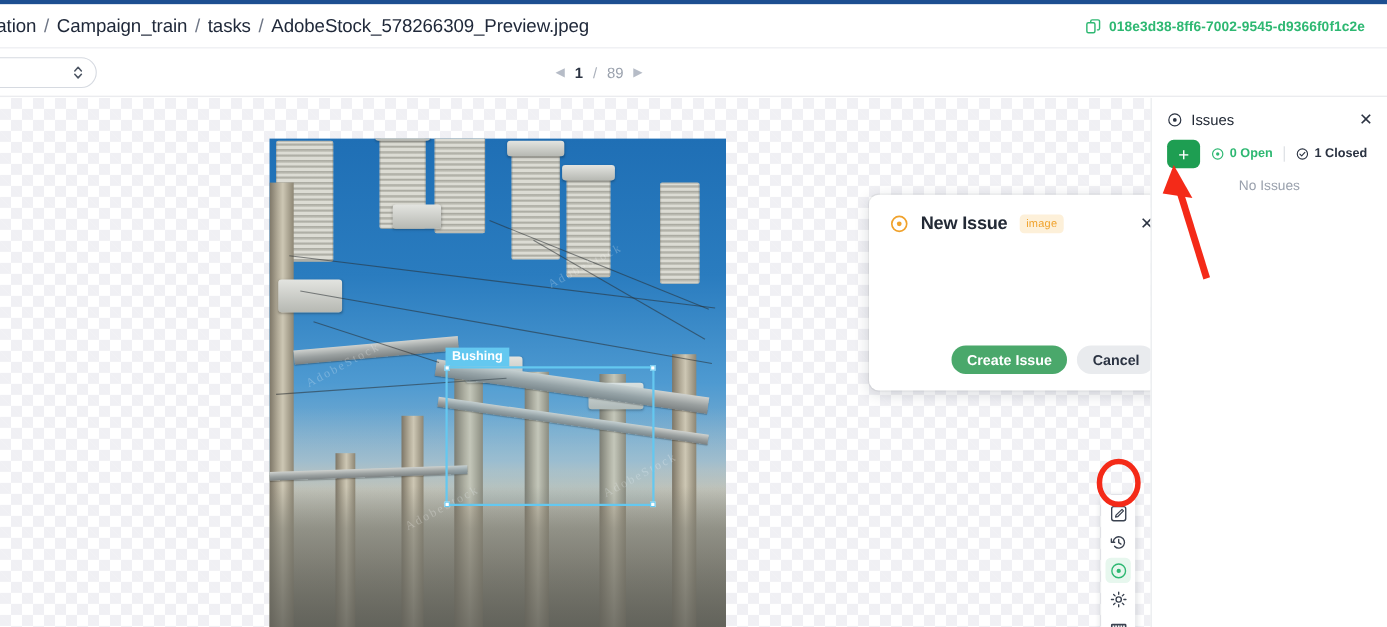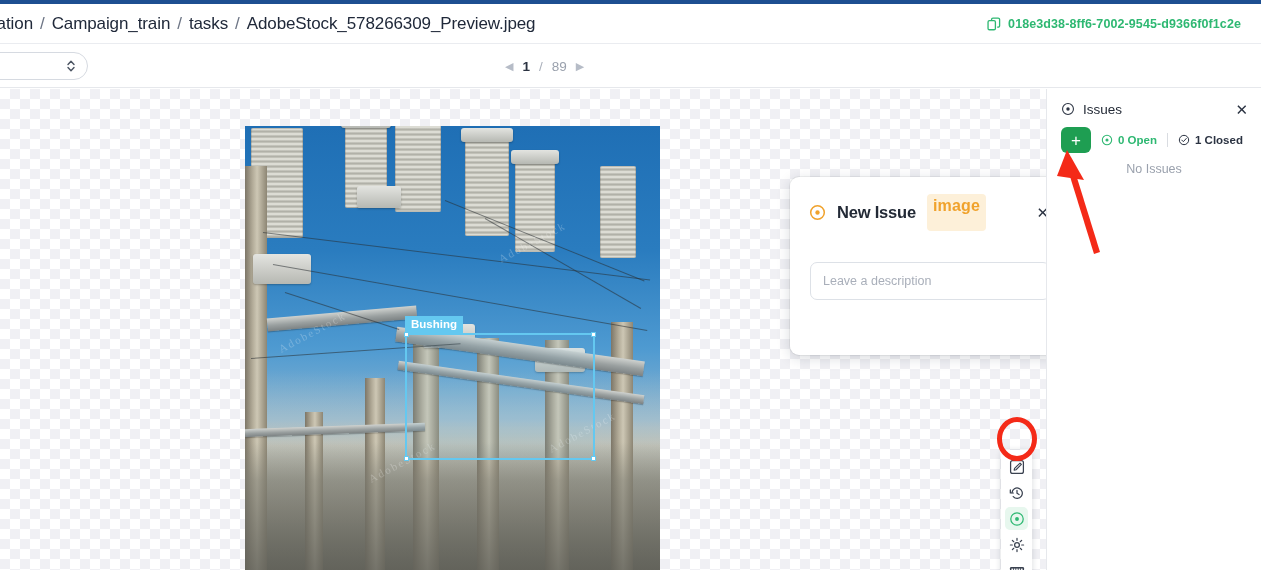--- a/index.html
+++ b/index.html
@@ -193,22 +193,22 @@
     box-shadow: 0 3px 14px rgba(20,30,50,.16), 0 0 0 1px rgba(0,0,0,.05);
     margin-left: 38px;
   }
   .modal-head {
     position: absolute; top: 17px; left: 19px; right: 16px;
     display: flex; align-items: center; gap: 11px;
   }
   .issue-dot { width: 17px; height: 17px; flex: 0 0 17px; }
   .modal-title { font-size: 16.5px; font-weight: bold; color: #232a36; letter-spacing: -0.2px; }
   .badge-image {
-    background: #fdf0d9; color: #f0a22c; font-size: 16px; font-weight: bold;
-    border-radius: 4px; padding: 3px 6px 16px; letter-spacing: .2px;
+    background: #fdf0d9; color: #f0a22c; font-size: 10px; font-weight: normal;
+    border-radius: 4px; padding: 3px 6px 3px; letter-spacing: .2px;
   }
   .modal-close {
     margin-left: auto; color: #2b3342; font-size: 15px; line-height: 1;
     cursor: pointer; padding: 2px 3px;
   }
   .desc-box {
     position: absolute; left: 20px; top: 85px; width: 240px; height: 38px;
     border: 1px solid #dde1e7; border-radius: 7px;
     display: flex; align-items: center; padding: 0 12px;
     font-size: 12.5px; color: #a9afba; cursor: text;
@@ -385,22 +385,23 @@
     <div class="modal">
       <div class="modal-head">
         <svg class="issue-dot" viewBox="0 0 18 18" fill="none">
           <circle cx="9" cy="9" r="7.2" stroke="#f0a22c" stroke-width="1.6"></circle>
           <circle cx="9" cy="9" r="2.3" fill="#f0a22c"></circle>
         </svg>
         <span class="modal-title">New Issue</span>
         <span class="badge-image">image</span>
         <span class="modal-close">✕</span>
       </div>
-      <div class="desc-box">
-        <span>Leave a description</span>
+      <div class="modal-actions">
+        <button class="btn-create">Create Issue</button>
+        <button class="btn-cancel">Cancel</button>
       </div>
     </div>
 
     <div class="vtool">
       <div class="vtool-btn">
         <svg width="16" height="16" viewBox="0 0 18 18" fill="none">
           <rect x="1.8" y="1.8" width="14.4" height="14.4" rx="2.2" stroke="currentColor" stroke-width="1.4"></rect>
           <path d="M12.4 4.6 13.9 6.1 7.9 12.1 5.8 12.6 6.3 10.5z" stroke="currentColor" stroke-width="1.3" stroke-linejoin="round"></path>
         </svg>
       </div>

